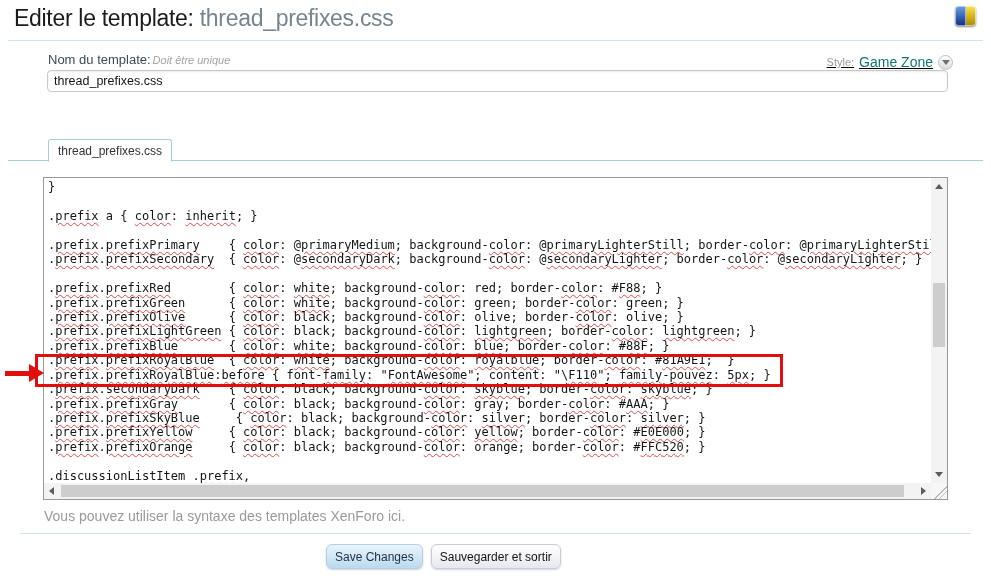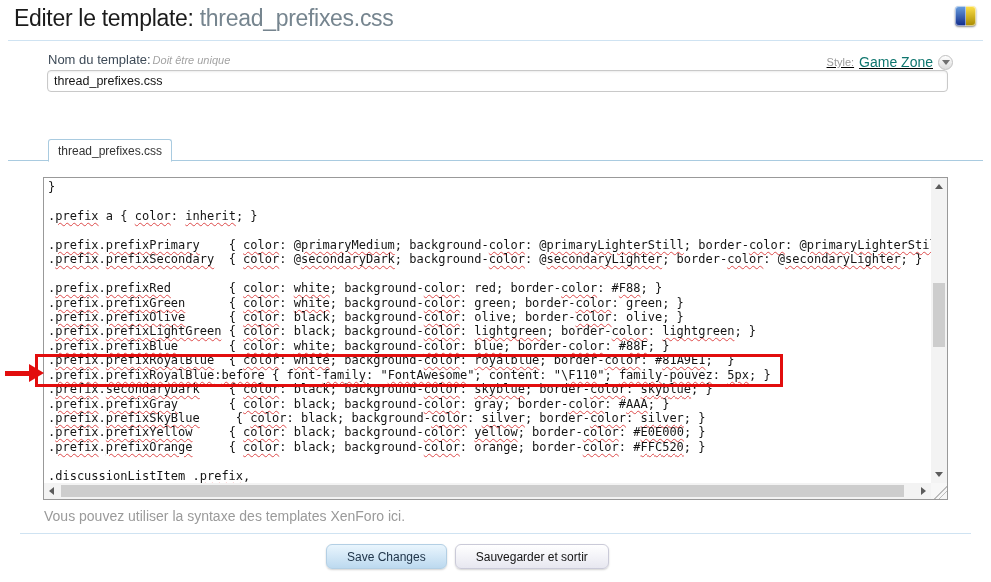--- a/index.html
+++ b/index.html
@@ -78,21 +78,21 @@
   
   .hl-box { position:absolute; left:35px; top:354px; width:748px; height:33px; border:3px solid #e20d0d; z-index:5; }
   .hl-bar { position:absolute; left:5px; top:371px; width:25px; height:5px; background:#e20d0d; z-index:5; }
   .hl-head { position:absolute; left:29px; top:364px; width:0; height:0; z-index:5;
     border-top:9px solid transparent; border-bottom:9px solid transparent; border-left:15px solid #e20d0d; }
 
   
   .editor-hint { position:absolute; left:44px; top:508px; font-size:14px; color:#9a9a9a;text-align:right; }
   .hr-bottom { position:absolute; left:20px; right:20px; top:533px; height:1px; background:#cfe3f2; }
   .btn-row { position:absolute; left:326px; top:544px; display:flex; gap:8px; }
-  .btn { font-family:"Liberation Sans",sans-serif; font-size:12px; height:25px; padding:0 20px;
+  .btn { font-family:"Liberation Sans",sans-serif; font-size:12px; height:25px; padding:0 8px;
     border-radius:6px; cursor:pointer; box-shadow:0 1px 2px rgba(0,0,0,.18); }
   .btn-primary { background:linear-gradient(#e9f5fd,#bcd9ef); border:1px solid #b3cfe4; color:#20354a; }
   .btn-secondary { background:linear-gradient(#ffffff,#e7e7f0); border:1px solid #cacad8; color:#141414; }
 </style>
 </head>
 <body>
 
 <div class="page">
 
   <h1 class="title"><span class="t-main">Editer le template: </span><span class="t-name">thread_prefixes.css</span></h1>

